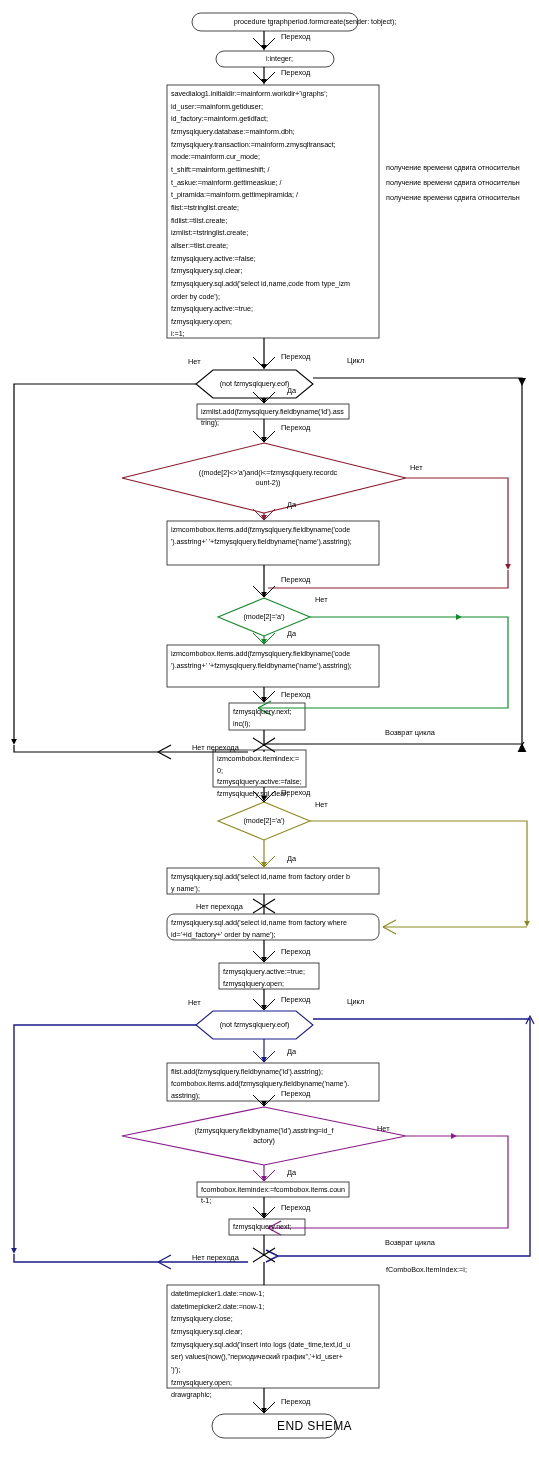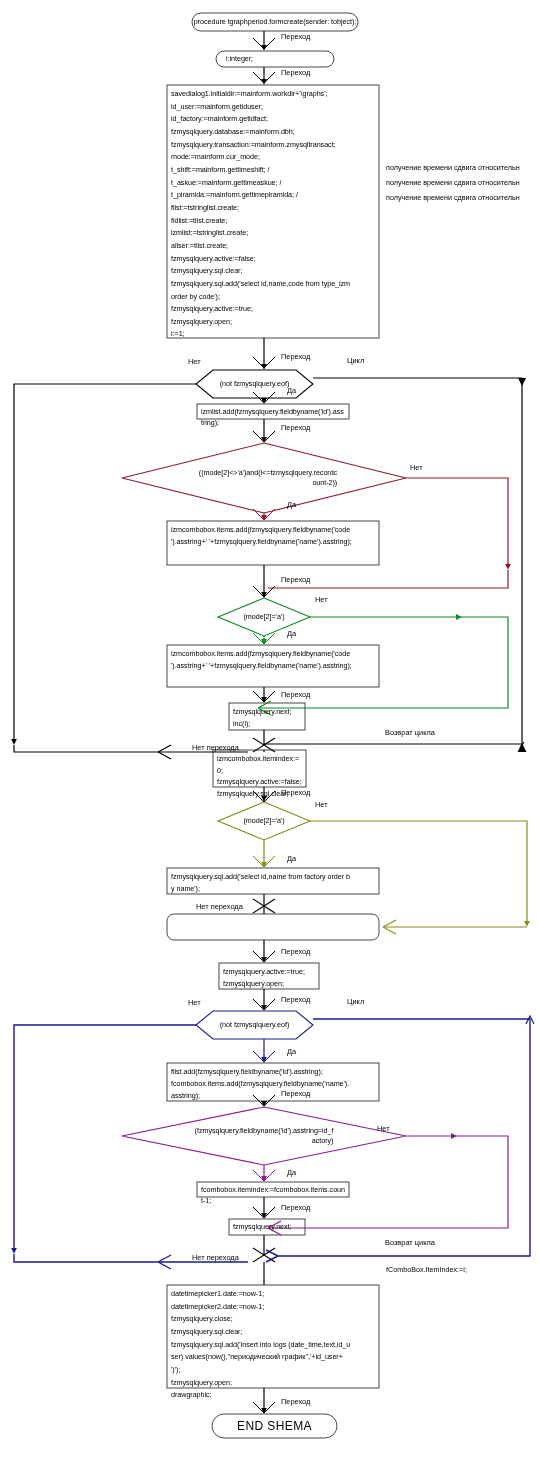--- a/index.html
+++ b/index.html
@@ -31,26 +31,27 @@
   .node.code{
     padding:3px 4px 2px 4px;
     text-align:left;
     word-break:break-word;
   }
   .node.term{
     display:flex;
     align-items:center;
     justify-content:center;
     text-align:right;
+    margin-left:40px;
   }
   .node.dia{
     display:flex;
     align-items:center;
     justify-content:center;
-    text-align:right;
+    text-align:center;
     padding:0 4px;
   }
   .node.term.big{font-size:7.2px;}
   .endtxt{font-size:12px;letter-spacing:0.4px;}
 
   
   .lbl{
     position:absolute;
     font-size:7.4px;
     line-height:1;
@@ -287,20 +288,22 @@
 
   <div class="node code" style="left:213px;top:750px;width:93px;height:37px;white-space:pre-line;line-height:11.5px;">izmcombobox.itemindex:=0;
 fzmysqlquery.active:=false;
 fzmysqlquery.sql.clear;</div>
 
   <div class="node dia" style="left:218px;top:812px;width:92px;height:18px;">(mode[2]='a')</div>
 
   <div class="node code" style="left:167px;top:868px;width:212px;height:26px;white-space:pre-line;line-height:12px;">fzmysqlquery.sql.add('select id,name from factory order b
 y name');</div>
 
+  <div class="node code" style="left:167px;top:914px;width:212px;height:26px;white-space:pre-line;line-height:12px;">fzmysqlquery.sql.add('select id,name from factory where
+id='+id_factory+' order by name');</div>
 
   <div class="node code" style="left:219px;top:963px;width:100px;height:26px;white-space:pre-line;line-height:11.5px;">fzmysqlquery.active:=true;
 fzmysqlquery.open;</div>
 
   <div class="node dia" style="left:196px;top:1011px;width:117px;height:28px;">(not fzmysqlquery.eof)</div>
 
   <div class="node dia" style="left:152px;top:1116px;width:224px;height:40px;white-space:pre-line;line-height:10.5px;">(fzmysqlquery.fieldbyname('id').asstring=id_f
 actory)</div>
 
   <div class="node code" style="left:167px;top:1063px;width:212px;height:38px;white-space:pre-line;line-height:12px;">flist.add(fzmysqlquery.fieldbyname('id').asstring);

